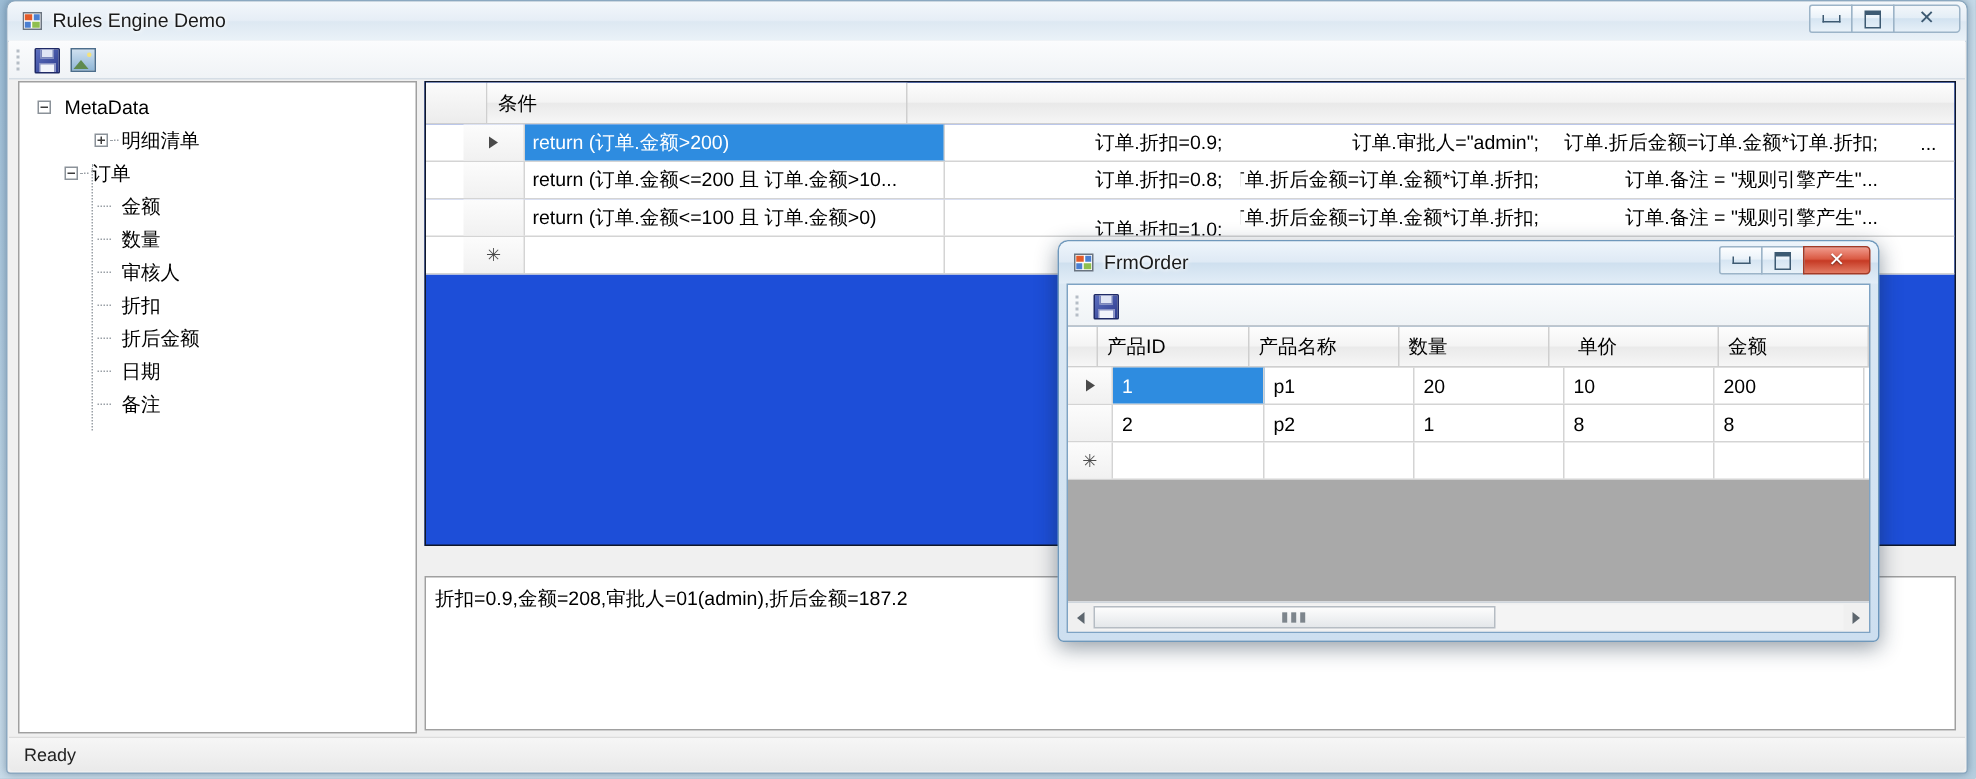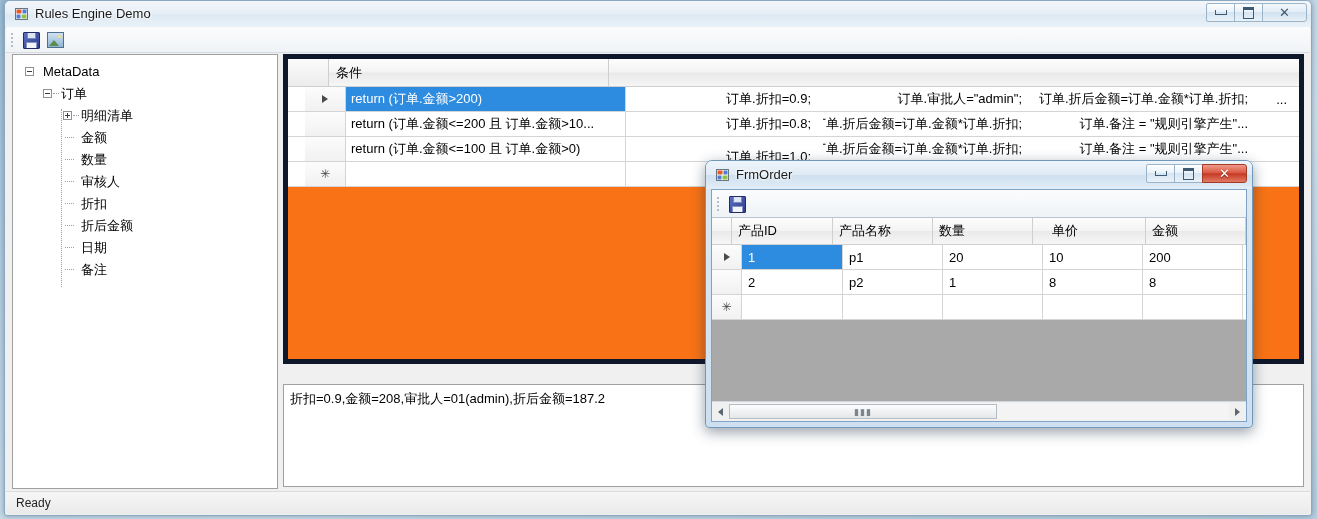--- a/index.html
+++ b/index.html
@@ -89,21 +89,21 @@
   .tbox::before{content:"";position:absolute;left:1px;top:3px;width:5px;height:1px;background:#3c3c3c;}
   .tbox.plus::after{content:"";position:absolute;left:3px;top:1px;width:1px;height:5px;background:#3c3c3c;}
   .tdash{position:absolute;top:10px;width:7px;border-top:1px dotted #9aa0a6;}
   .tvline{position:absolute;border-left:1px dotted #9aa0a6;}
 
   #right-panel{position:absolute;left:278px;top:53px;right:7px;bottom:28px;}
 
   
   #rules-grid{
     position:absolute;left:0;top:0;right:0;height:310px;
-    background:#f97316;border:5px solid #0f172a;box-sizing:border-box;overflow:hidden;
+    background:#1d4ed8;border:1px solid #0f172a;box-sizing:border-box;overflow:hidden;
   }
   .grid-header{display:flex;height:27px;background:linear-gradient(to bottom,#fdfdfd 0%,#f3f3f3 48%,#e9e9e9 52%,#f5f5f5 100%);border-bottom:1px solid #cfcfcf;}
   .gh-rowsel{width:41px;border-right:1px solid #cfcfcf;box-sizing:border-box;background:linear-gradient(to bottom,#fbfbfb,#ececec);}
   .gh-cell{border-right:1px solid #cfcfcf;box-sizing:border-box;display:flex;align-items:center;padding-left:7px;font-size:13px;color:#000;background:linear-gradient(to bottom,#fdfdfd 0%,#f4f4f4 48%,#eaeaea 52%,#f6f6f6 100%);}
   .grid-row{display:flex;height:24px;background:#fff;border-bottom:1px solid #d4d4d4;justify-content:flex-end;}
   .gr-rowsel{width:41px;border-right:1px solid #d4d4d4;box-sizing:border-box;background:linear-gradient(to bottom,#fcfcfc,#f1f1f1);display:flex;align-items:center;justify-content:center;}
   .arrow-glyph{width:0;height:0;border-top:4px solid transparent;border-bottom:4px solid transparent;border-left:6px solid #4a4a4a;}
   .star-glyph{color:#4a4a4a;font-size:12px;line-height:10px;}
   .gr-cond{box-sizing:border-box;border-right:1px solid #d4d4d4;display:flex;align-items:center;padding:0 5px;font-size:13px;white-space:nowrap;overflow:hidden;}
   .gr-cond.sel{background:#2e8ce0;color:#fff;}
@@ -208,28 +208,28 @@
     </div>
   </div>
 
   <div id="tree-panel">
     <div class="tree" id="tree-root">
         <div class="tnode">
           <span class="tbox" style="left: 8px;"></span>
           <span class="tlabel" style="left: 26px; text-align: center;">MetaData</span>
         </div>
         <div class="tnode">
+          <span class="tbox plus" style="left: 46px;"></span>
+          <span class="tdash" style="left: 56px; width: 6px;"></span>
+          <span class="tlabel" style="left: 64px;">明细清单</span>
+        </div>
+        <div class="tnode">
           <span class="tbox" style="left: 26px;"></span>
           <span class="tdash" style="left: 36px; width: 6px;"></span>
           <span class="tlabel" style="left: 44px;">订单</span>
-        </div>
-        <div class="tnode">
-          <span class="tbox plus" style="left: 46px;"></span>
-          <span class="tdash" style="left: 56px; width: 6px;"></span>
-          <span class="tlabel" style="left: 64px;">明细清单</span>
         </div>
         <div class="tnode">
           <span class="tdash" style="left: 48px; width: 9px;"></span>
           <span class="tlabel" style="left: 64px;">金额</span>
         </div>
         <div class="tnode">
           <span class="tdash" style="left: 48px; width: 9px;"></span>
           <span class="tlabel" style="left: 64px;">数量</span>
         </div>
         <div class="tnode">

